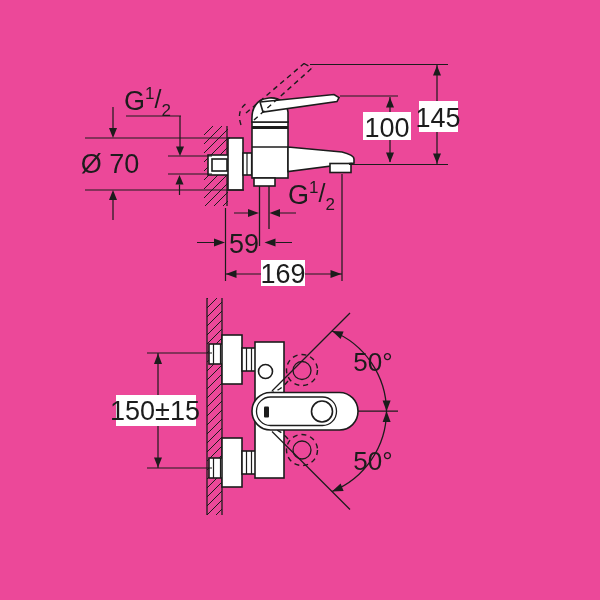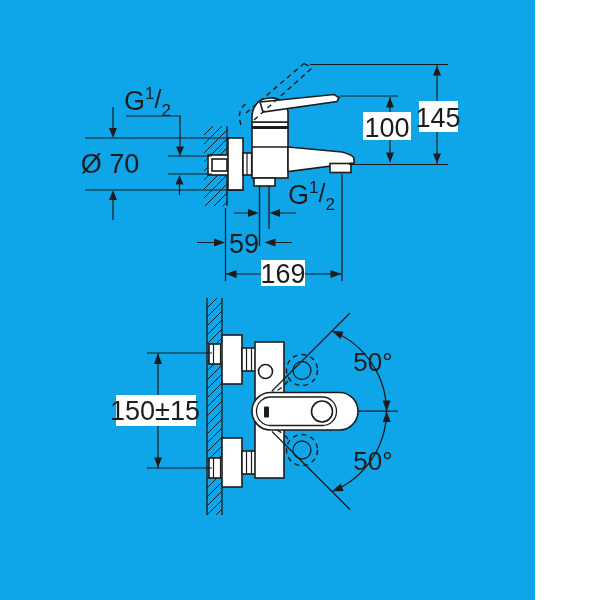--- a/index.html
+++ b/index.html
@@ -1,16 +1,16 @@
 <!DOCTYPE html>
 <html><head>
 <meta charset="utf-8">
 <style>
   html,body{margin:0;padding:0;background:#ffffff;}
-  #canvas{width:535px;height:600px;position:relative;background:#0ea5e9;overflow:hidden;}
+  #canvas{width:600px;height:600px;position:relative;background:#ec4899;overflow:hidden;}
   svg{display:block;}
   text{font-family:"Liberation Sans","DejaVu Sans",sans-serif;fill:#1c1c1c;}
   .outline{fill:#ffffff;stroke:#1c1c1c;stroke-width:1.6;}
   .thin{stroke:#1c1c1c;stroke-width:1.2;fill:none;}
   .thin13{stroke:#1c1c1c;stroke-width:1.3;fill:none;}
   .hatch{stroke:#1c1c1c;stroke-width:1;fill:none;}
   .dash{stroke:#1c1c1c;stroke-width:1.4;fill:none;stroke-dasharray:5 4;}
   .arrow{fill:#1c1c1c;stroke:none;}
   .mask{fill:#ffffff;stroke:none;}
   .dimtext{font-size:27px;}

